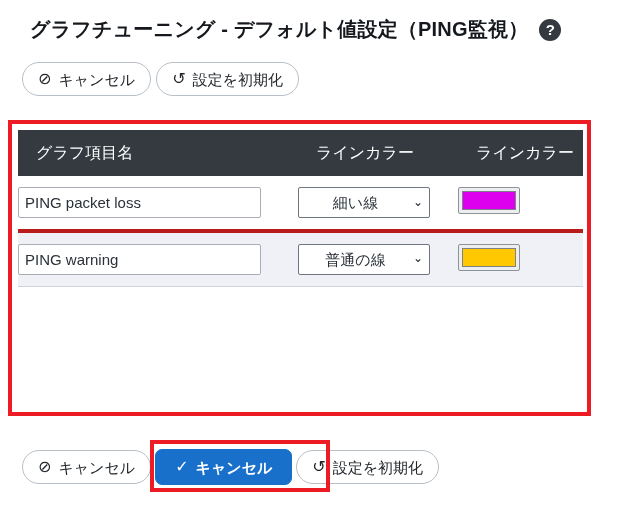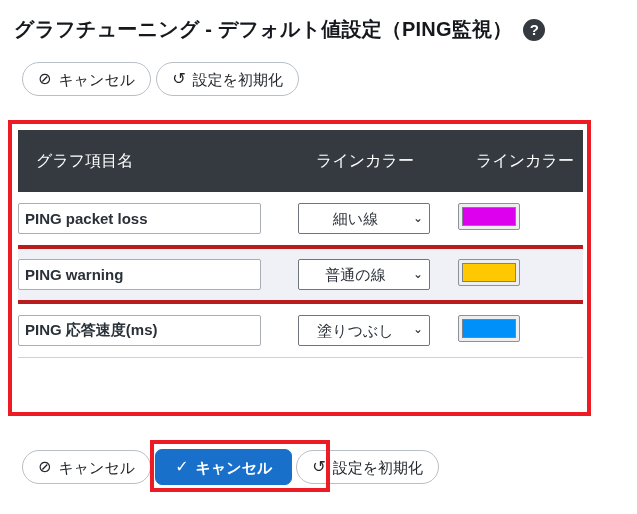--- a/index.html
+++ b/index.html
@@ -16,21 +16,21 @@
   #page {
     position: relative;
     width: 637px;
     height: 514px;
     background: #ffffff;
   }
 
   
   .page-title {
     position: absolute;
-    left: 14px;
+    left: 30px;
     top: 16px;
     display: flex;
     align-items: center;
     gap: 11px;
     font-size: 20px;
     font-weight: bold;
     color: #15191d;
     letter-spacing: 0.2px;
     white-space: nowrap;
     justify-content: space-between;
@@ -113,21 +113,21 @@
     width: 100%;
     border-collapse: collapse;
     table-layout: fixed;
   }
   table.tuning thead th {
     background: #343a40;
     color: #ffffff;
     font-size: 16px;
     font-weight: normal;
     text-align: left;
-    height: 62px;
+    height: 46px;
     padding: 0 0 0 18px;
     white-space: nowrap;
   }
   th.col-name    { width: 280px; }
   th.col-pattern { width: 160px; padding-left: 0; }
   th.col-color   { width: 125px; padding-left: 4px; }
 
   table.tuning tbody tr { height: 55px; }
   table.tuning tbody tr:nth-child(odd)  { background: #ffffff; }
   table.tuning tbody tr:nth-child(even) { background: #eff1f6; }
@@ -141,21 +141,20 @@
   input.name-input {
     width: 243px;
     height: 31px;
     padding: 0 6px;
     border: 1px solid #a9aeb5;
     border-radius: 2px;
     background: #ffffff;
     color: #2b3138;
     font-family: "Liberation Sans", "DejaVu Sans", sans-serif;
     font-size: 15px;
-    font-weight: bold;
   }
 
   .select-box {
     position: relative;
     display: inline-block;
     width: 132px;
   }
   select.pattern-select {
     width: 100%;
     height: 31px;
@@ -245,25 +244,20 @@
           <tr>
             <td class="cell-name"><input type="text" class="name-input" value="PING packet loss" style=""></td>
             <td class="cell-pattern"><span class="select-box"><select class="pattern-select"><option>細い線</option><option>普通の線</option><option>太い線</option><option>塗りつぶし</option></select><span class="chev">⌄</span></span></td>
             <td class="cell-color"><span class="color-swatch"><span class="fill" style="background: rgb(221, 0, 238);"></span></span></td>
           </tr>
           <tr>
             <td class="cell-name"><input type="text" class="name-input" value="PING warning" style=""></td>
             <td class="cell-pattern"><span class="select-box"><select class="pattern-select"><option>細い線</option><option selected="">普通の線</option><option>太い線</option><option>塗りつぶし</option></select><span class="chev">⌄</span></span></td>
             <td class="cell-color"><span class="color-swatch"><span class="fill" style="background: rgb(255, 200, 0);"></span></span></td>
           </tr>
-          <tr>
-            <td class="cell-name"><input type="text" class="name-input" value="PING 応答速度(ms)" style=""></td>
-            <td class="cell-pattern"><span class="select-box"><select class="pattern-select"><option>細い線</option><option>普通の線</option><option>太い線</option><option selected="">塗りつぶし</option></select><span class="chev">⌄</span></span></td>
-            <td class="cell-color"><span class="color-swatch"><span class="fill" style="background: rgb(0, 144, 250);"></span></span></td>
-          </tr>
         </tbody>
     </table>
   </div>
 
   <div class="toolbar-bottom">
     <button class="btn">
       <span class="glyph">⊘</span>
       <span>キャンセル</span>
     </button>
     <button class="btn primary">

